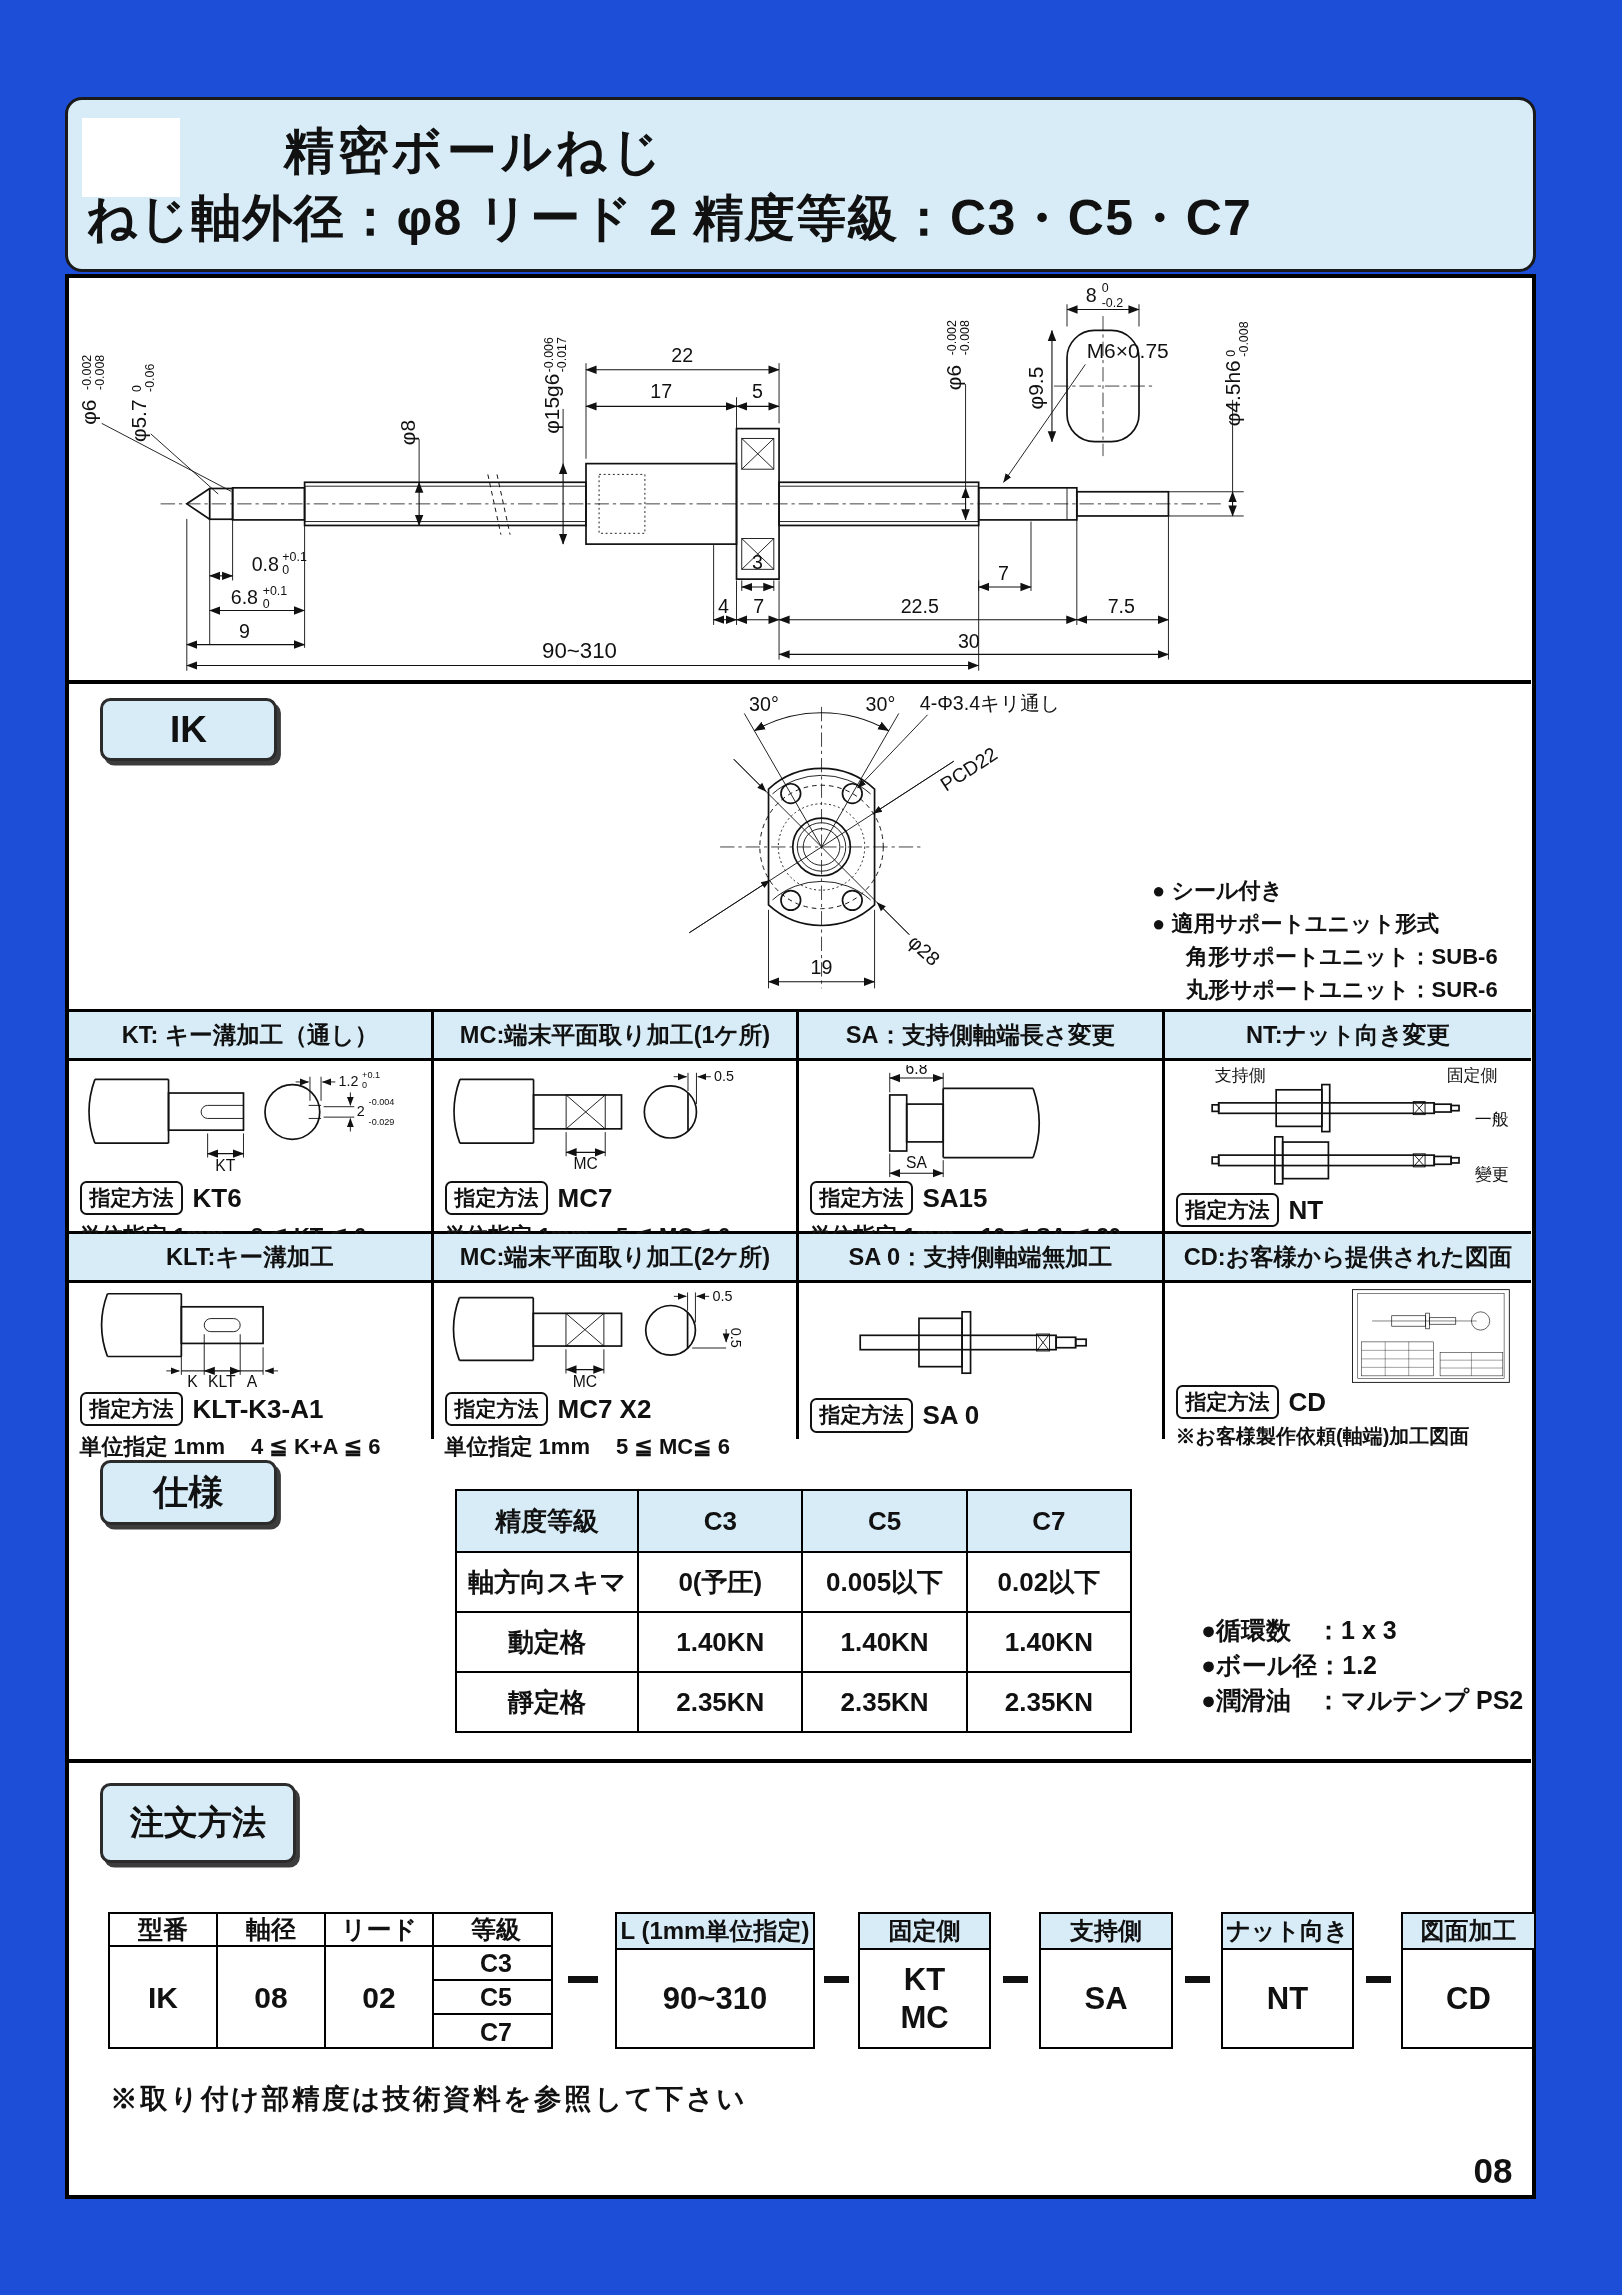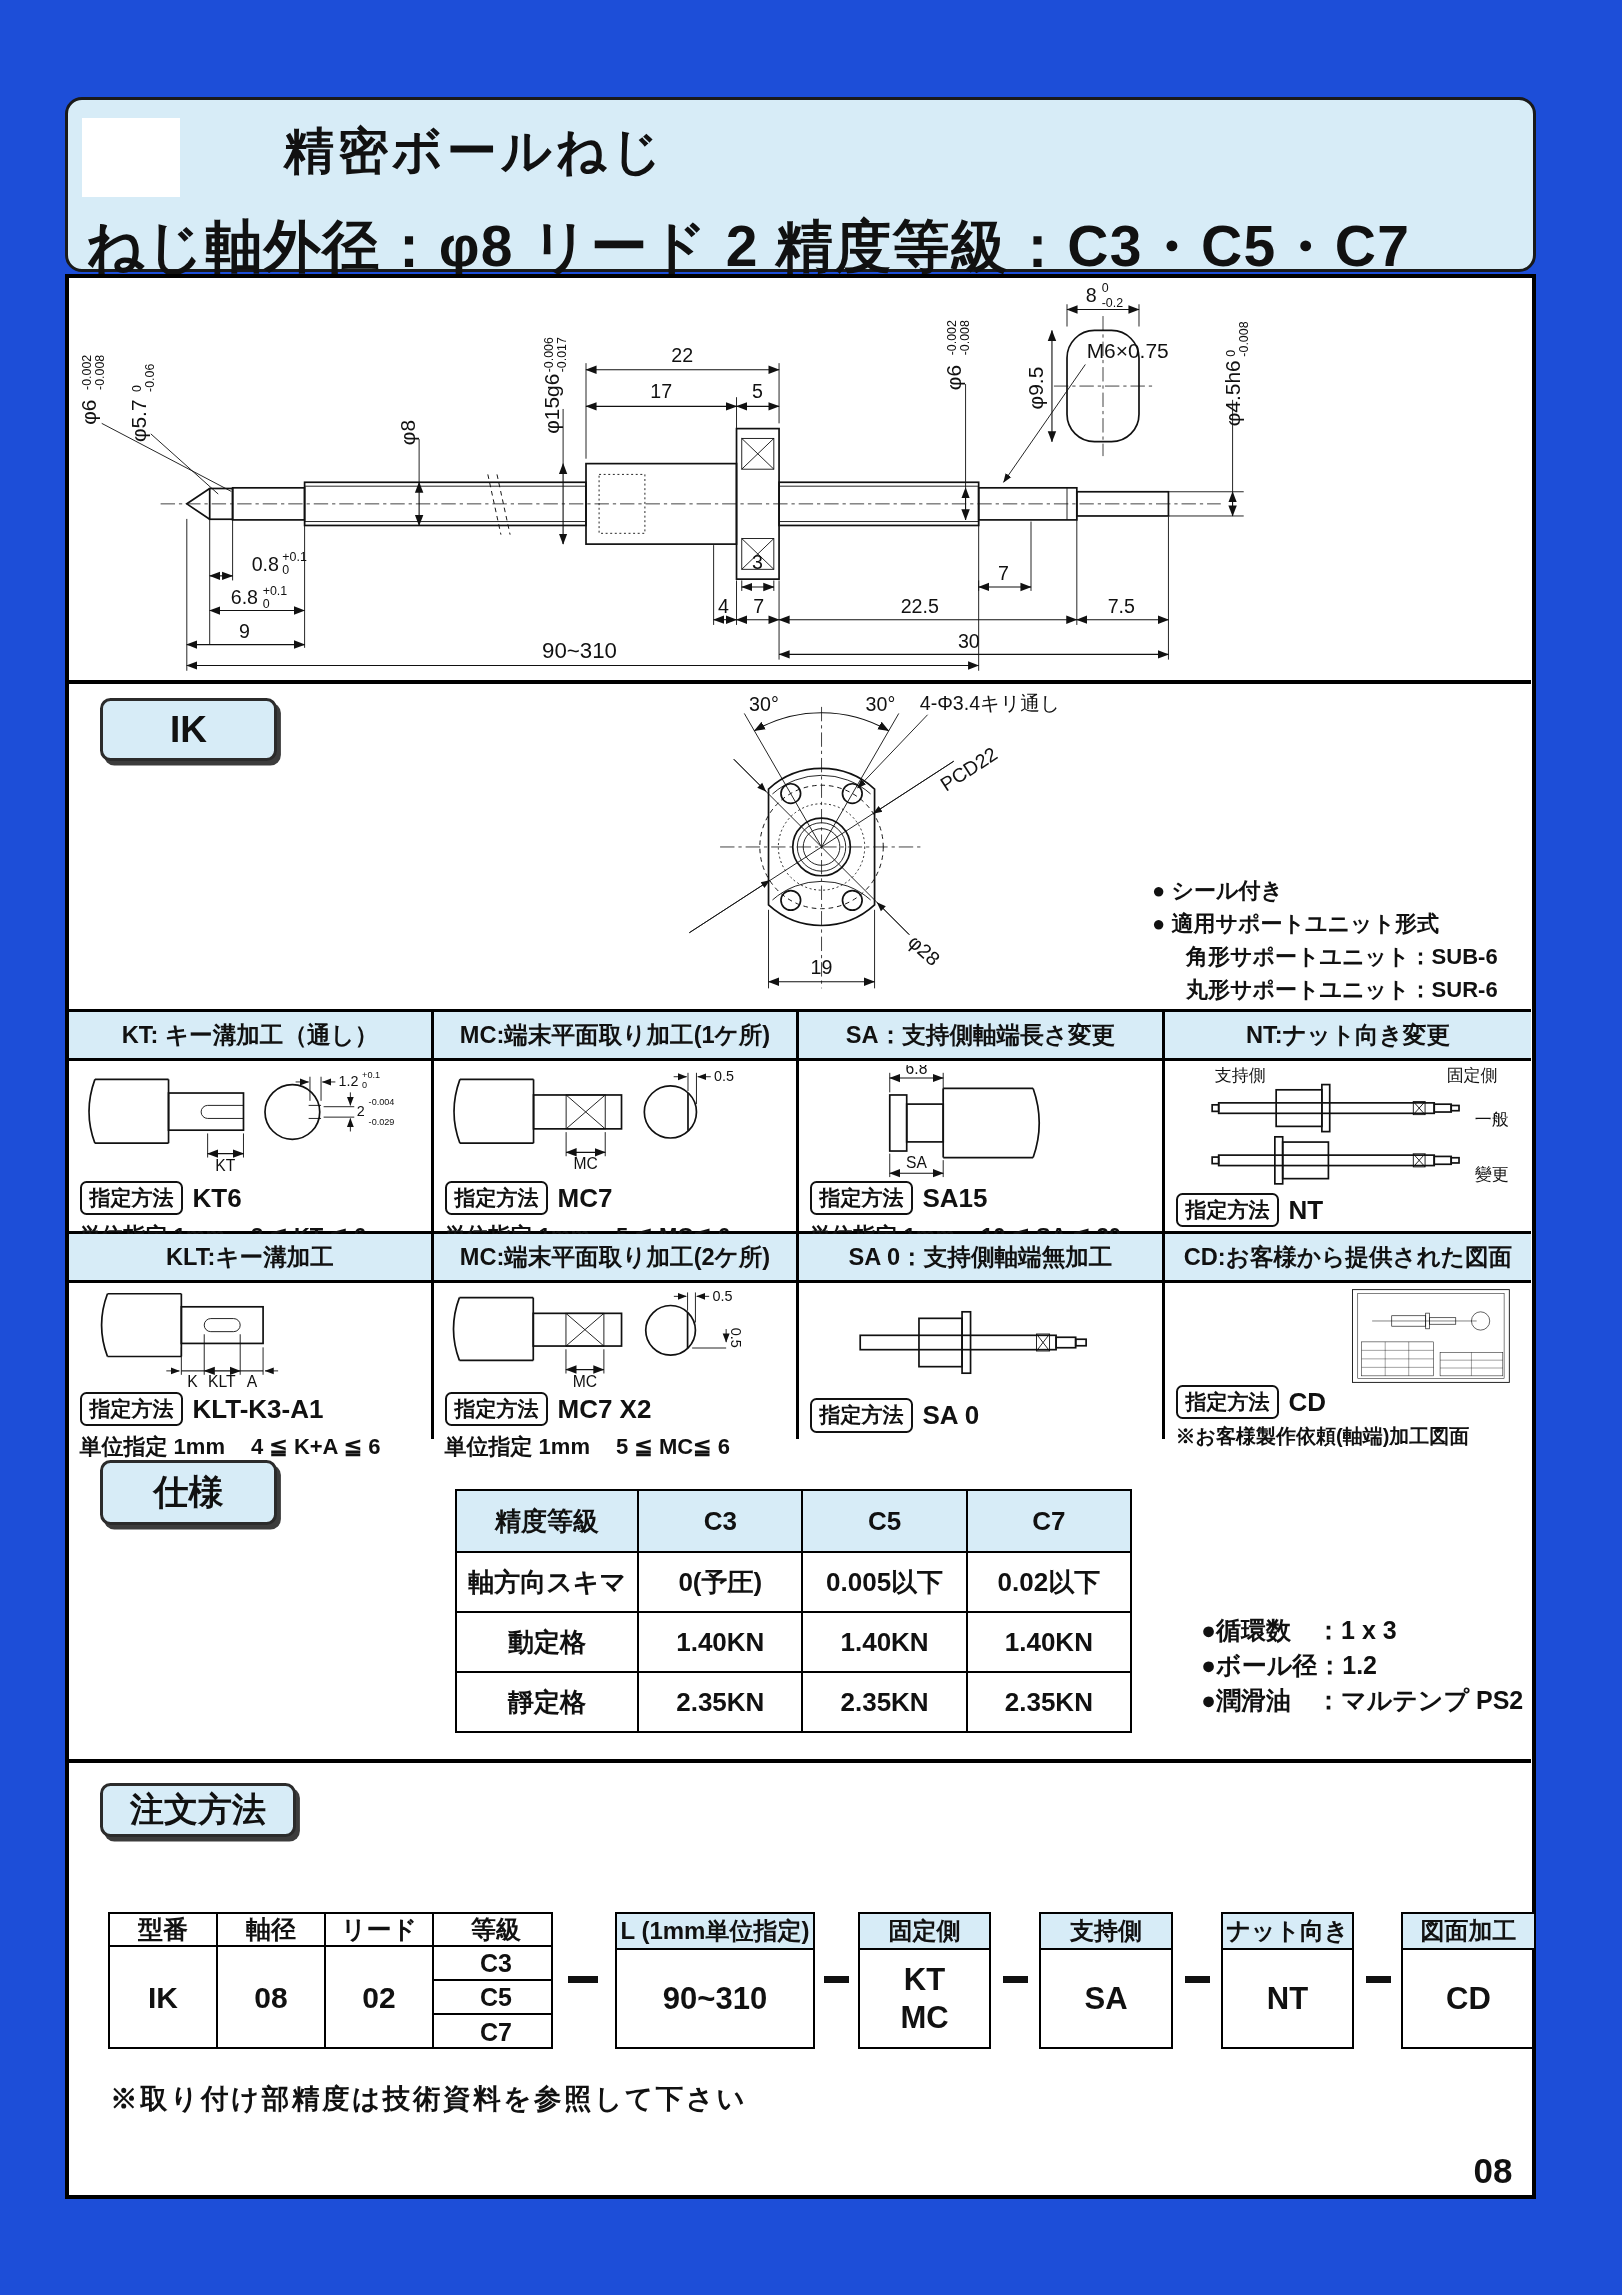--- a/index.html
+++ b/index.html
@@ -9,21 +9,21 @@
   html,body{margin:0;padding:0;background:#fff;}
   body{font-family:"Liberation Sans", sans-serif;color:var(--ink);}
   .page{position:relative;width:1623px;height:2295px;background:#1d4ed8;overflow:hidden;}
 
   
   .header-box{position:absolute;left:65px;top:97px;width:1471px;height:175px;
     background:var(--blue);border:3.9px solid #1a1a1a;border-radius:17px;box-sizing:border-box;}
   .logo-ph{position:absolute;left:14.4px;top:18.3px;width:98px;height:79px;background:#fff;}
   .hdr-title{position:absolute;left:216px;top:18.3px;font-size:50px;font-weight:bold;letter-spacing:3.9px;}
   .type-note{position:absolute;right:92px;top:19.6px;font-size:23.6px;line-height:33px;font-weight:bold;}
-  .hdr-sub{position:absolute;left:18.3px;top:85px;font-size:57px;font-weight:bold;letter-spacing:1.3px;white-space:nowrap;margin-top:24px;}
+  .hdr-sub{position:absolute;left:18.3px;top:85px;font-size:50px;font-weight:bold;letter-spacing:1.3px;white-space:nowrap;}
 
   
   .frame{position:absolute;left:65px;top:274px;width:1471px;height:1925px;
     border:4.6px solid #000;box-sizing:border-box;background:#fff;}
   .hdiv{position:absolute;left:0;width:1462px;height:3.9px;background:#000;}
 
   
   .tag-box{position:absolute;background:var(--blue);border:3.3px solid #2b2b2b;border-radius:10.5px;
     box-shadow:3.9px 4.6px 0 #3c3c3c;display:flex;align-items:center;justify-content:center;
     font-weight:bold;box-sizing:border-box;}
@@ -620,21 +620,21 @@
       </table>
 
     <div class="spec-notes">
       <div>●循環数　：1 x 3</div>
       <div>●ボール径：1.2</div>
       <div>●潤滑油　：マルテンプ PS2</div>
     </div>
 
     <div class="hdiv" style="top:1481px;"></div>
 
-    <div class="tag-box" style="left:31px;top:1505px;width:196px;height:54px;font-size:34px;align-items:center;">
+    <div class="tag-box" style="left:31px;top:1505px;width:196px;height:80px;font-size:34px;align-items:center;">
       <span>注文方法</span>
     </div>
 
     <div class="model-table">
       <div class="mt-cell mt-h">型番</div>
       <div class="mt-cell mt-h">軸径</div>
       <div class="mt-cell mt-h">リード</div>
       <div class="mt-cell mt-h no-r">等級</div>
       <div class="mt-cell mt-v no-b">IK</div>
       <div class="mt-cell mt-v no-b">08</div>

